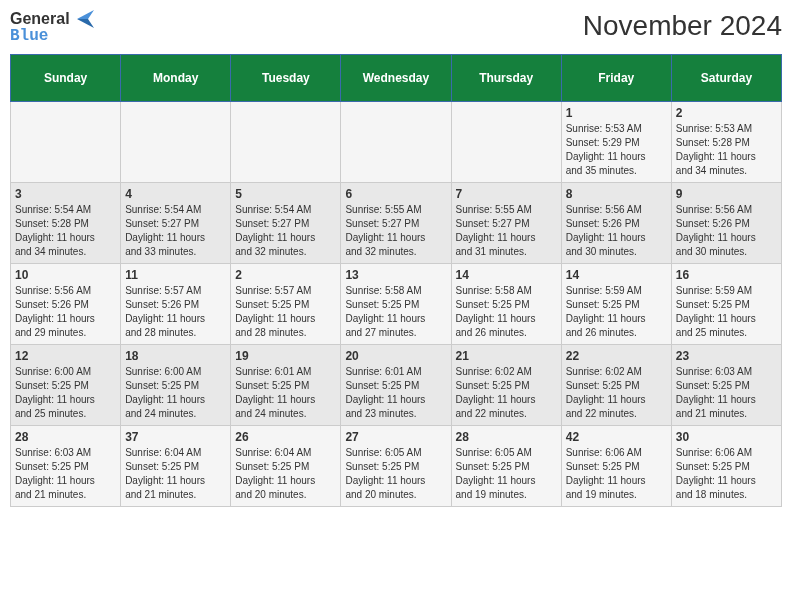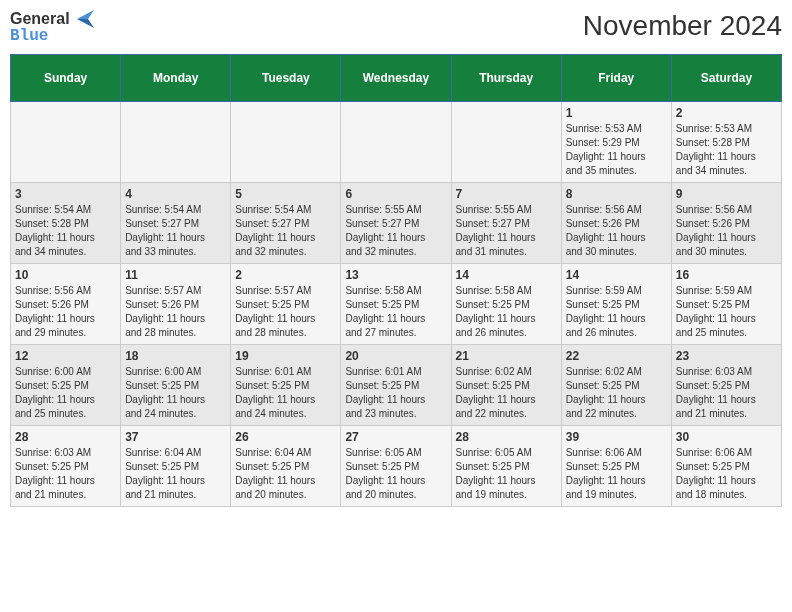--- a/index.html
+++ b/index.html
@@ -314,21 +314,21 @@
 and 20 minutes.</div>
         </td>
         <td>
           <span class="day-number">28</span>
           <div class="day-info" style="white-space: pre-line;">Sunrise: 6:05 AM
 Sunset: 5:25 PM
 Daylight: 11 hours
 and 19 minutes.</div>
         </td>
         <td>
-          <span class="day-number">39</span>
+          <span class="day-number">42</span>
           <div class="day-info" style="white-space: pre-line;">Sunrise: 6:06 AM
 Sunset: 5:25 PM
 Daylight: 11 hours
 and 19 minutes.</div>
         </td>
         <td>
           <span class="day-number">30</span>
           <div class="day-info" style="white-space: pre-line;">Sunrise: 6:06 AM
 Sunset: 5:25 PM
 Daylight: 11 hours

